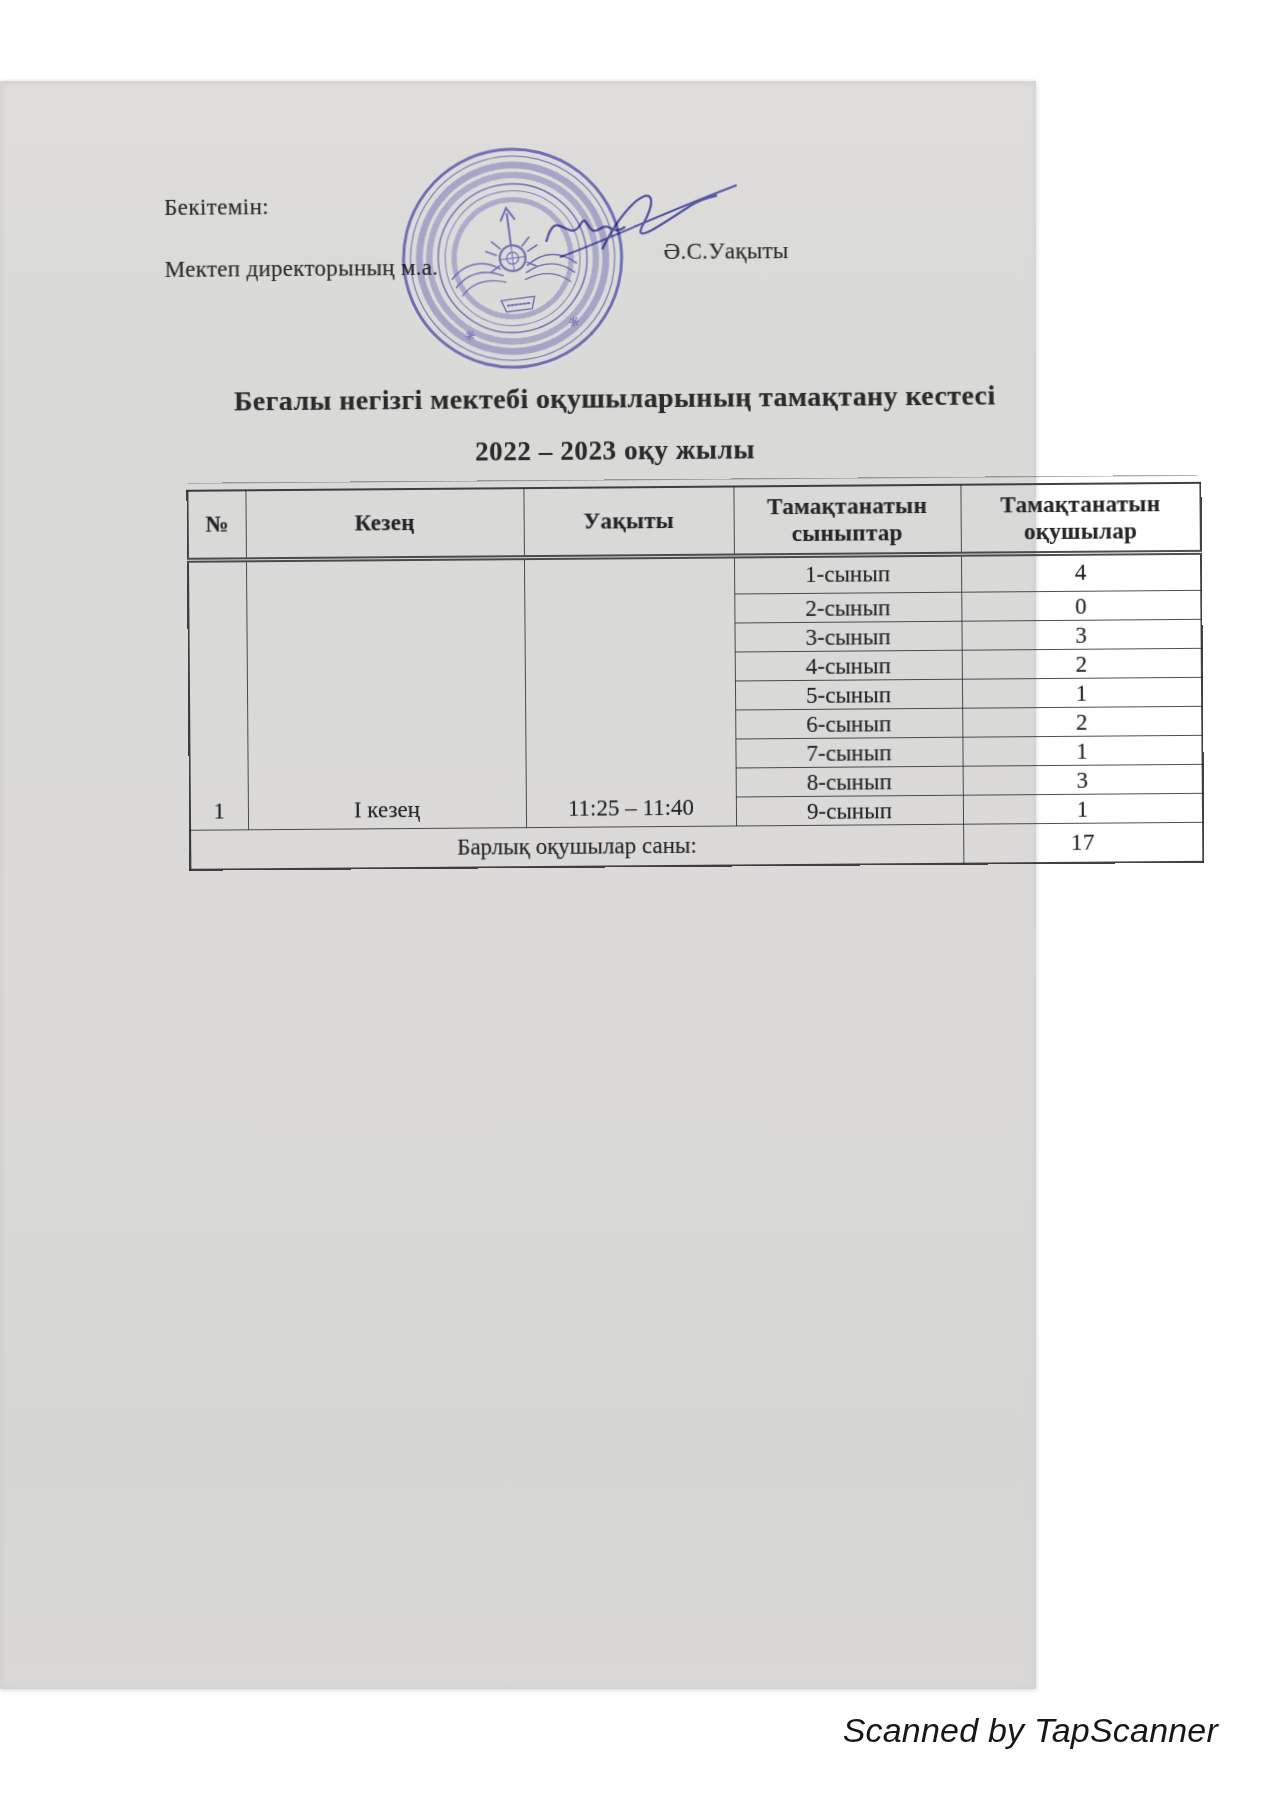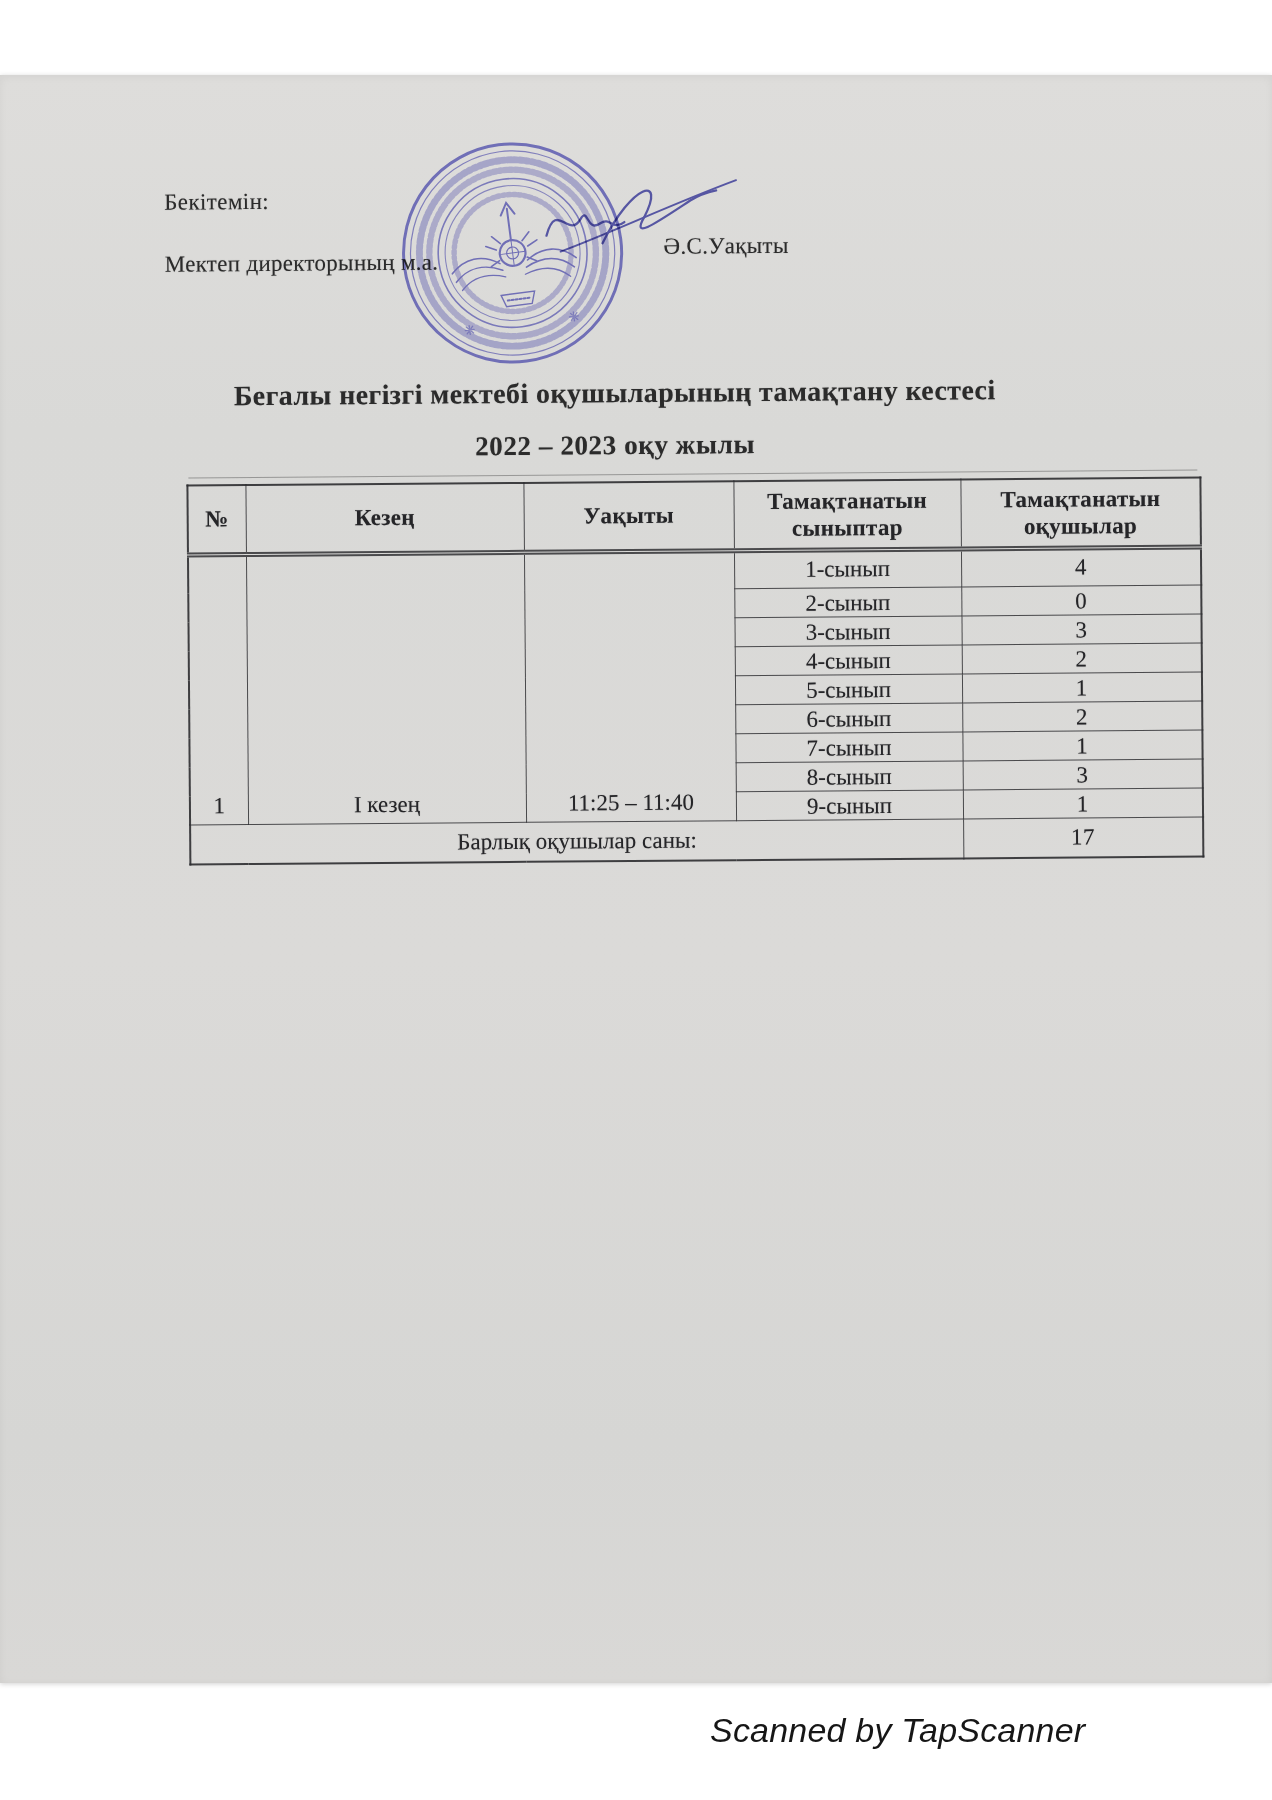--- a/index.html
+++ b/index.html
@@ -2,21 +2,21 @@
 <html><head>
 <meta charset="utf-8">
 <style>
   html,body{margin:0;padding:0;}
   body{
     width:1272px;height:1800px;position:relative;background:#ffffff;overflow:hidden;
     font-family:"Liberation Serif","DejaVu Serif",serif;color:#2b2b2b;
   }
   
   .scan-page{
-    position:absolute;left:0;top:75px;width:1272px;height:1608px;
+    position:absolute;left:0;top:81px;width:1036px;height:1608px;
     background:linear-gradient(180deg,#dedddb 0%,#d9d9d7 22%,#dbdad8 55%,#d6d6d4 85%,#d9d8d6 100%);
     box-shadow:0 1px 5px rgba(0,0,0,.18), inset 0 2px 8px rgba(0,0,0,.05);
   }
   .scan-content{
     position:absolute;inset:0;
     transform:rotate(-0.45deg);transform-origin:40% 30%;
   }
   .doc-text{ text-shadow:0 0 1px rgba(45,45,45,.35); }
 
   .approve-label{position:absolute;left:167px;top:112px;font-size:23px;letter-spacing:.4px;}
@@ -52,23 +52,23 @@
     height:66px;font-weight:bold;line-height:1.18;letter-spacing:.3px;
     border-bottom:5px double rgba(48,48,52,.85);
   }
   tr.first-row td{height:54px;vertical-align:bottom;padding-bottom:7px;}
   td.merge-cell{vertical-align:top;padding-top:32px;}
   tr.class-row td{height:28px;line-height:1;}
   tr.total-row td{height:38px;font-size:23px;}
   .num-cell{letter-spacing:.5px;}
 
   .scanner-watermark{
-    position:absolute;left:710px;top:1711px;width:560px;
+    position:absolute;left:658px;top:1711px;width:560px;
     font-family:"Liberation Sans","DejaVu Sans",sans-serif;
-    font-style:italic;font-size:34px;color:#161616;letter-spacing:.2px;
+    font-style:italic;font-size:34px;color:#161616;letter-spacing:.2px;text-align:right;
   }
 </style>
 </head>
 <body>
 
 <div class="scan-page">
   <div class="scan-content">
 
     <div class="approve-label doc-text">Бекітемін:</div>
     <div class="director-label doc-text">Мектеп директорының м.а.</div>

